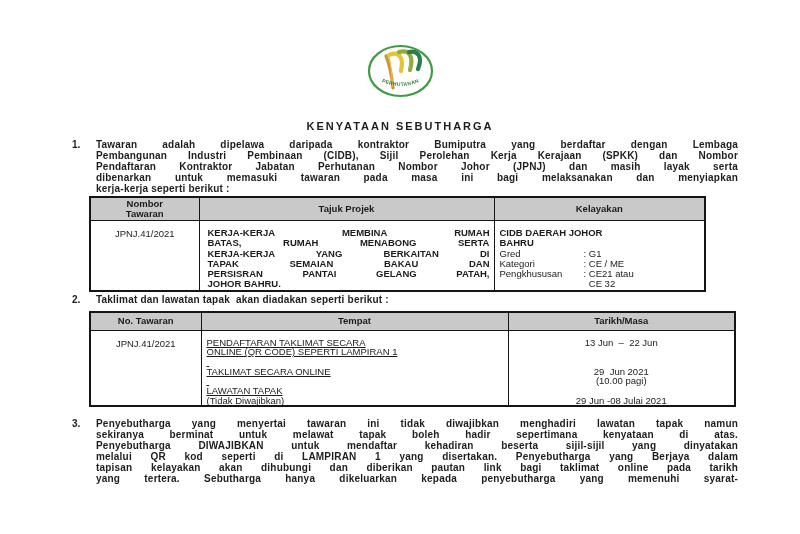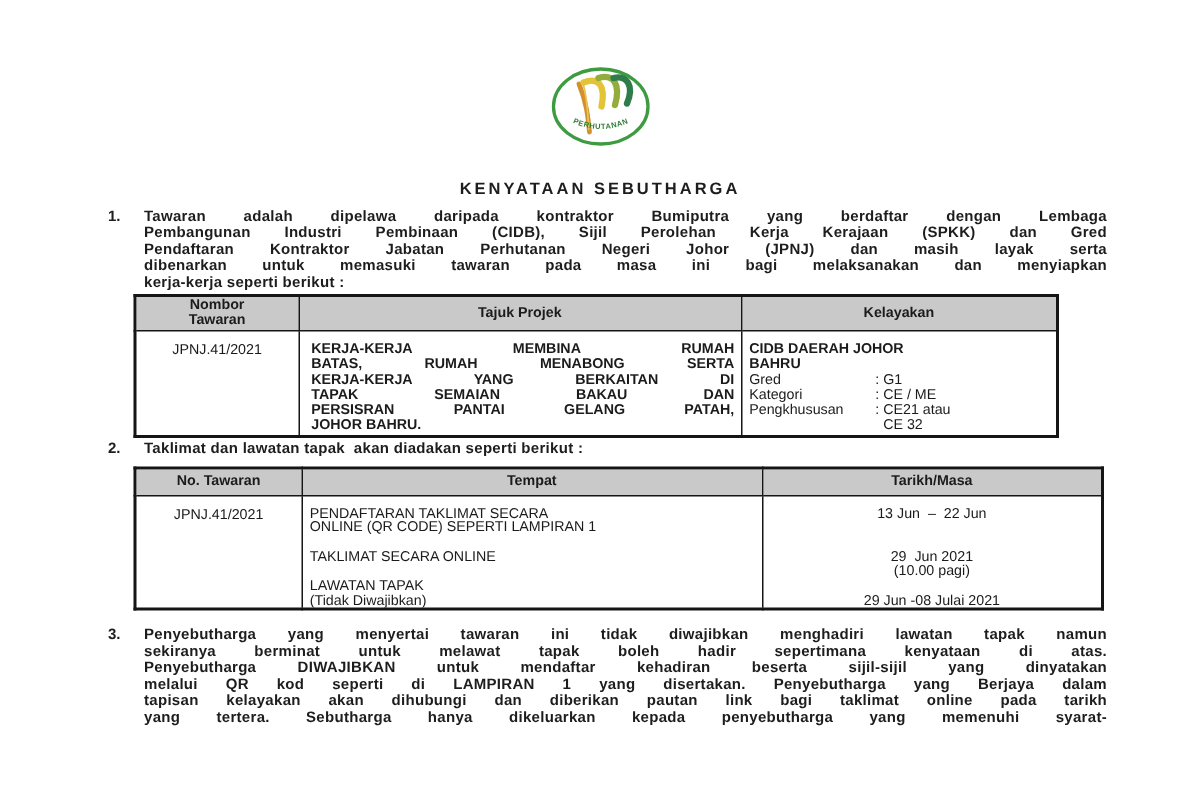--- a/index.html
+++ b/index.html
@@ -49,21 +49,21 @@
   .t1 td{height:69px;}
   .t2 td{height:74px;}
   td.center{text-align:center;padding-top:7px;}
   td.tajuk{font-weight:bold;line-height:10.3px;padding:7px 4px 0 8px;}
   td.tajuk .ln{min-height:10.3px;}
   td.kelayakan{padding:7px 3px 0 5px;line-height:10.3px;}
   .kel-title{font-weight:bold;white-space:pre-line;}
   .spec{display:flex;}
   .spec .lab{flex:0 0 84px;width:84px;}
   .spec .val{white-space:pre;}
-  td.tempat{line-height:9.7px;padding:7px 2px 0 5px;}
+  td.tempat{line-height:9.7px;padding:7px 2px 0 5px;text-decoration:underline;}
   td.tempat .ln{min-height:9.7px;}
   td.tarikh{text-align:center;line-height:9.7px;padding:7px 0 0 0;}
   td.tarikh .ln{min-height:9.7px;white-space:pre;}
   td.no2{text-align:center;padding-top:7px;}
 </style>
 </head>
 <body>
 
 <div class="page">
 
@@ -81,22 +81,22 @@
       <textPath href="#arcpath" startOffset="50%" text-anchor="middle">PERHUTANAN</textPath>
     </text>
   </svg>
 
   <div class="doctitle">KENYATAAN SEBUTHARGA</div>
 
   <div class="item item1">
     <div class="num">1.</div>
     <div class="body">
         <div class="ln j"><span>Tawaran adalah dipelawa daripada kontraktor Bumiputra yang berdaftar dengan Lembaga</span></div>
-        <div class="ln j"><span>Pembangunan Industri Pembinaan </span><span class="b">(CIDB)</span><span>, Sijil Perolehan Kerja Kerajaan </span><span class="b">(SPKK)</span><span> dan Gred</span></div>
-        <div class="ln j"><span>Pendaftaran Kontraktor Jabatan Perhutanan Negeri Johor </span><span class="b">(JPNJ)</span><span> dan masih layak serta</span></div>
+        <div class="ln j"><span>Pembangunan Industri Pembinaan </span><span class="b">(CIDB)</span><span>, Sijil Perolehan Kerja Kerajaan </span><span class="b">(SPKK)</span><span> dan Nombor</span></div>
+        <div class="ln j"><span>Pendaftaran Kontraktor Jabatan Perhutanan Nombor Johor </span><span class="b">(JPNJ)</span><span> dan masih layak serta</span></div>
         <div class="ln j"><span>dibenarkan untuk memasuki tawaran pada masa ini bagi melaksanakan dan menyiapkan</span></div>
         <div class="ln"><span>kerja-kerja seperti berikut :</span></div>
       </div>
   </div>
 
   <table class="t1">
     <colgroup>
         <col class="c1">
         <col class="c2">
         <col class="c3">

